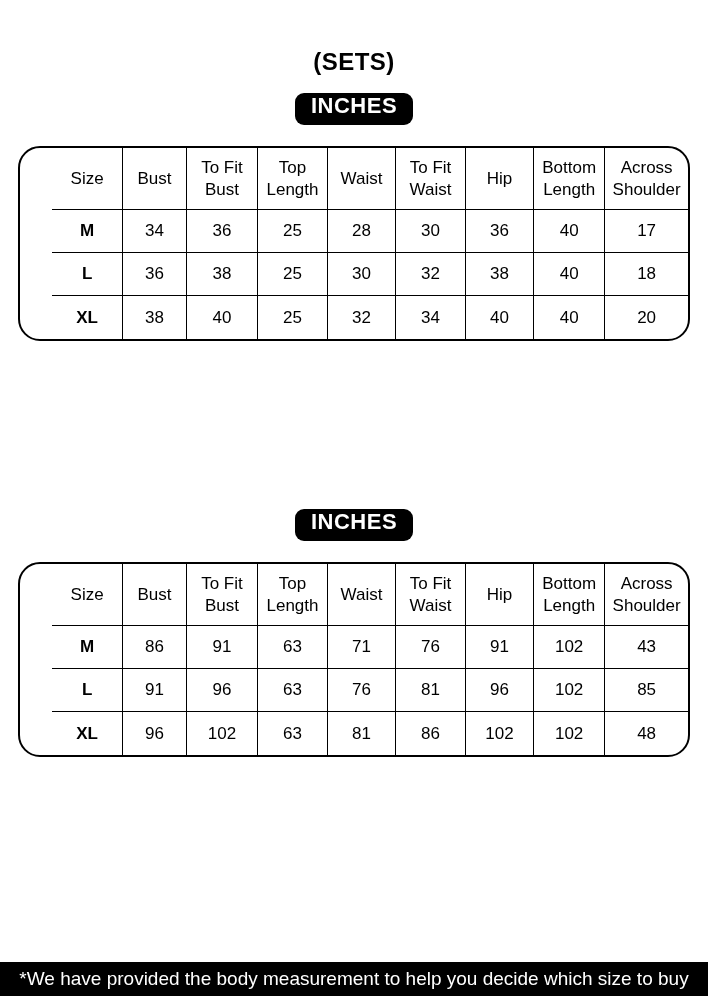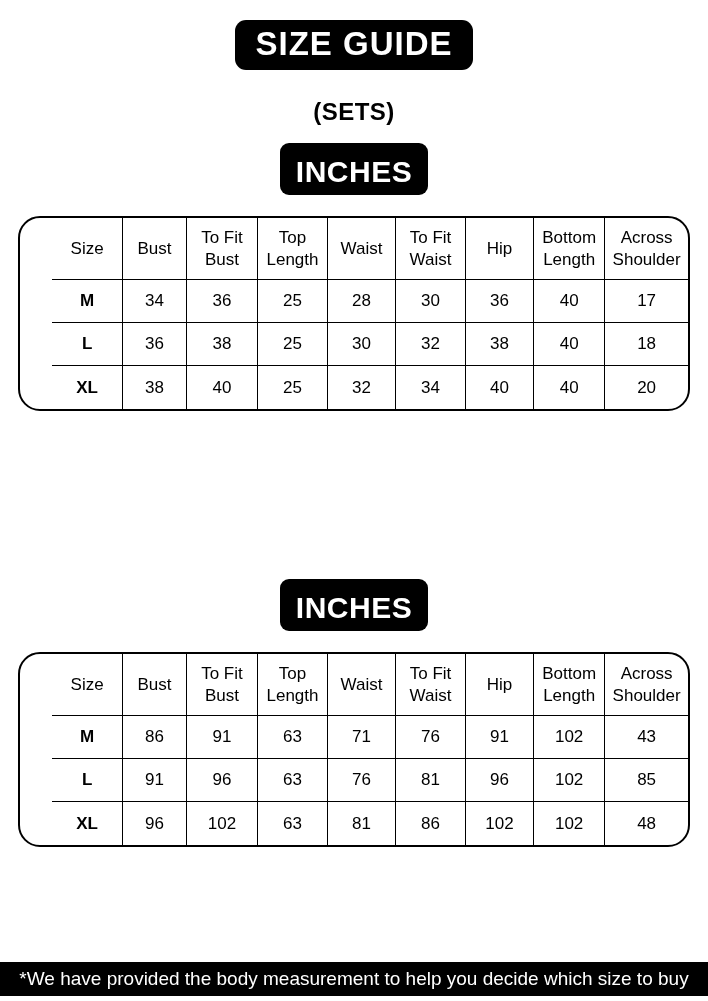--- a/index.html
+++ b/index.html
@@ -37,23 +37,23 @@
     padding: 5px 20px 7px 20px;
     border-radius: 11px;
   }
   .subtitle {
     margin-top: 28px;
     font-size: 24px;
     font-weight: 600;
     letter-spacing: 0.5px;
   }
   .unit-badge {
-    font-size: 30px;
+    font-size: 22px;
     letter-spacing: 0.5px;
-    padding: 12px 16px 6px 16px;
+    padding: 0 16px 6px 16px;
     border-radius: 9px;
   }
   .unit-badge.first { margin-top: 17px; }
   .unit-badge.second { margin-top: 168px; }
   table.size-table {
     margin-top: 21px;
     width: 672px;
     table-layout: fixed;
     border-collapse: separate;
     border-spacing: 0;
@@ -101,21 +101,20 @@
     justify-content: center;
     font-size: 19px;
     white-space: nowrap;
   }
 </style>
 </head>
 <body>
 
 <div class="page">
 
-  <div class="badge title-badge">SIZE GUIDE</div>
 
   <div class="subtitle">(SETS)</div>
 
   <div class="badge unit-badge first">INCHES</div>
 
   <table class="size-table">
     <colgroup>
       <col class="c-size">
         <col class="c-bust">
         <col class="c-tofitbust">

